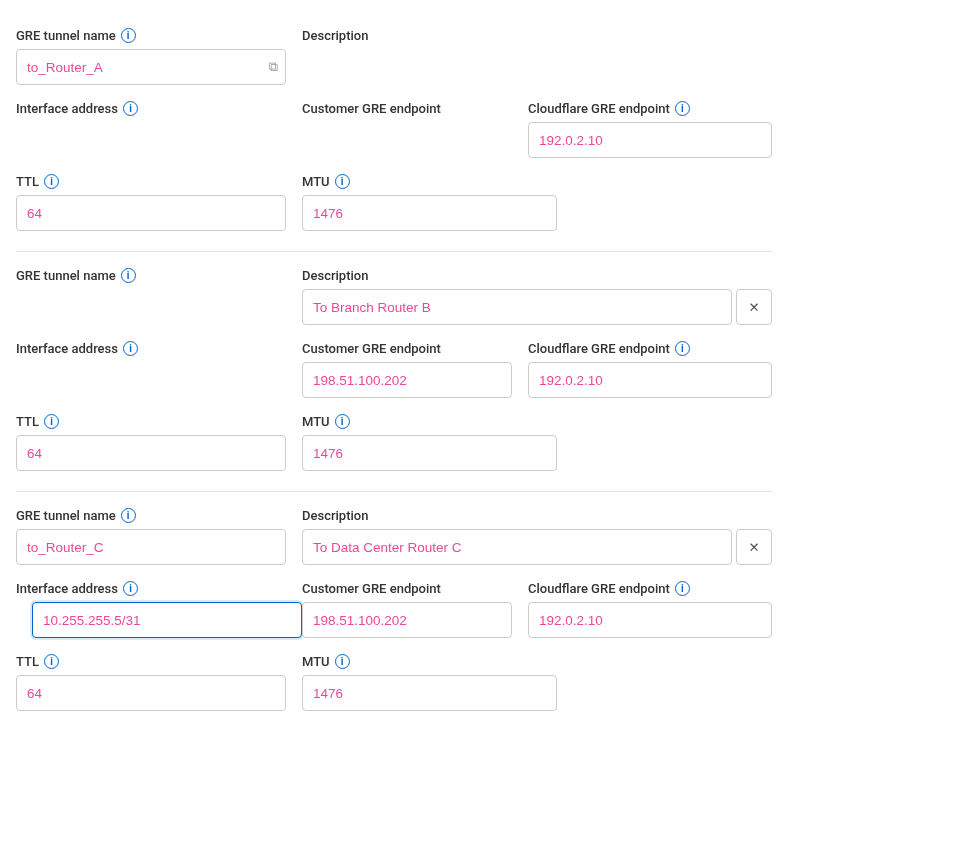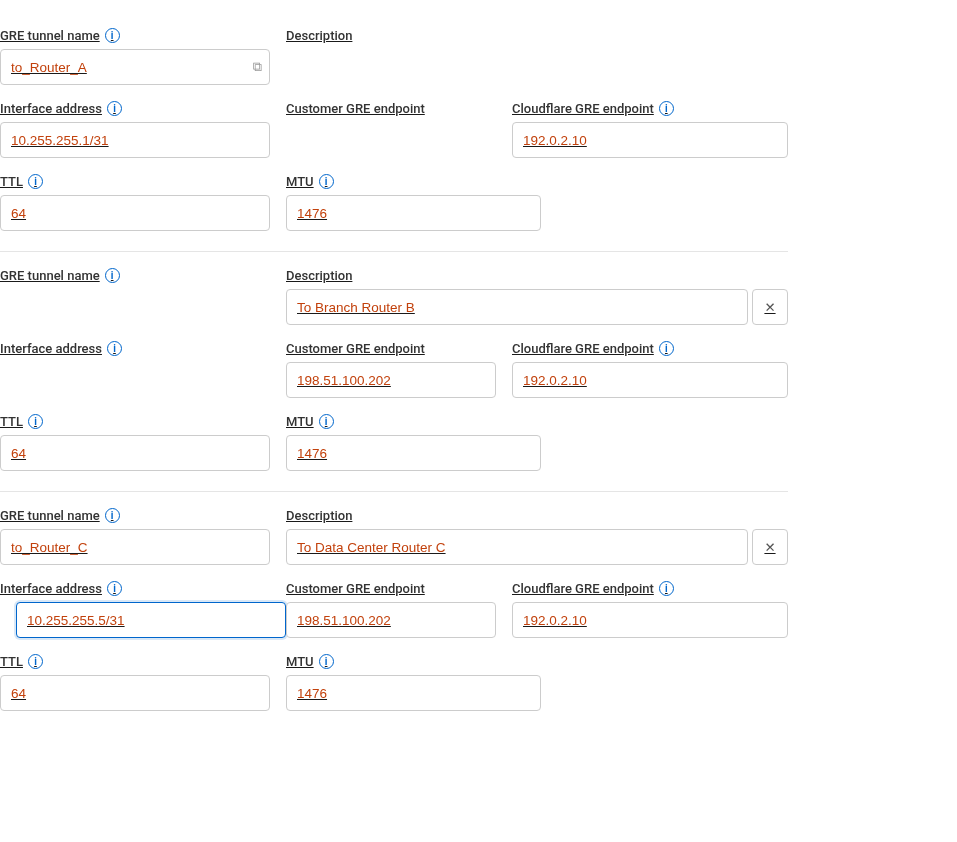--- a/index.html
+++ b/index.html
@@ -4,22 +4,21 @@
   <style>
     * { box-sizing: border-box; margin: 0; padding: 0; }
     body {
       font-family: -apple-system, BlinkMacSystemFont, 'Segoe UI', Roboto, sans-serif;
       font-size: 14px;
       background: #fff;
       color: #1a1a1a;
     }
     .page {
       width: 788px;
-      padding: 16px 0;
-      text-decoration: underline;
+      padding: 16px 16px;
     }
     .tunnel-section {
       padding: 12px 0 20px 0;
       border-bottom: 1px solid #e5e5e5;
       margin-bottom: 4px;
     }
     .tunnel-section:last-child {
       border-bottom: none;
     }
     .field-row {
@@ -61,21 +60,21 @@
       font-weight: bold;
       cursor: pointer;
       flex-shrink: 0;
     }
     .field-input {
       height: 36px;
       border: 1px solid #ccc;
       border-radius: 4px;
       padding: 0 10px;
       font-size: 13.5px;
-      color: #c2410c;
+      color: #ec4899;
       outline: none;
       width: 100%;
       background: #fff;
     }
     .field-input.highlighted {
       border-color: #0066cc;
       box-shadow: 0 0 0 2px rgba(0,102,204,0.15);
       margin-left: 16px;
     }
     .delete-btn {
@@ -119,21 +118,20 @@
             <span class="copy-icon">⧉</span>
           </div>
         </div>
         <div class="field-group description" style="display: flex; flex-direction: column; gap: 6px;">
           <label class="field-label">Description</label>
         </div>
       </div>
       <div class="field-row">
         <div class="field-group interface">
           <label class="field-label">Interface address <span class="info-icon">i</span></label>
-          <input type="text" class="field-input" value="10.255.255.1/31" style="">
         </div>
         <div class="field-group customer-gre">
           <label class="field-label">Customer GRE endpoint</label>
         </div>
         <div class="field-group cloudflare-gre">
           <label class="field-label">Cloudflare GRE endpoint <span class="info-icon">i</span></label>
           <input type="text" class="field-input" value="192.0.2.10" style="">
         </div>
       </div>
       <div class="field-row" style="margin-bottom: 0px;">

